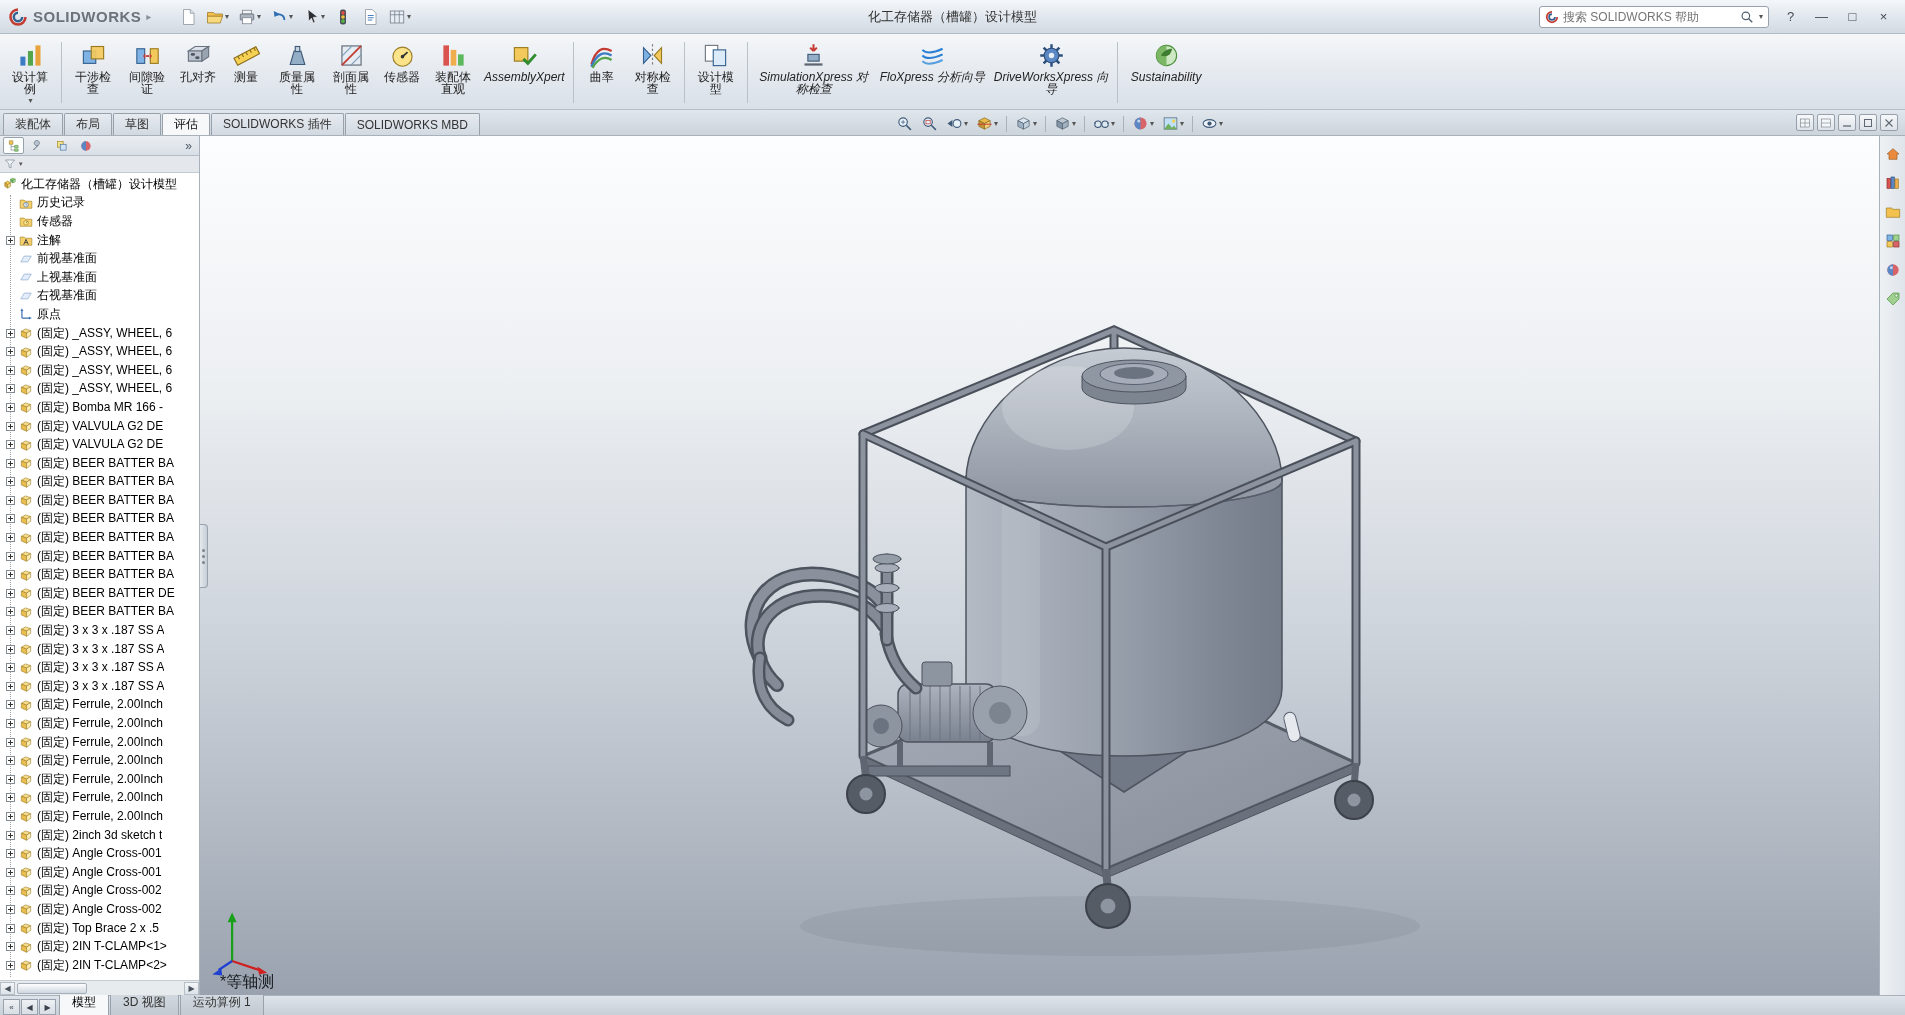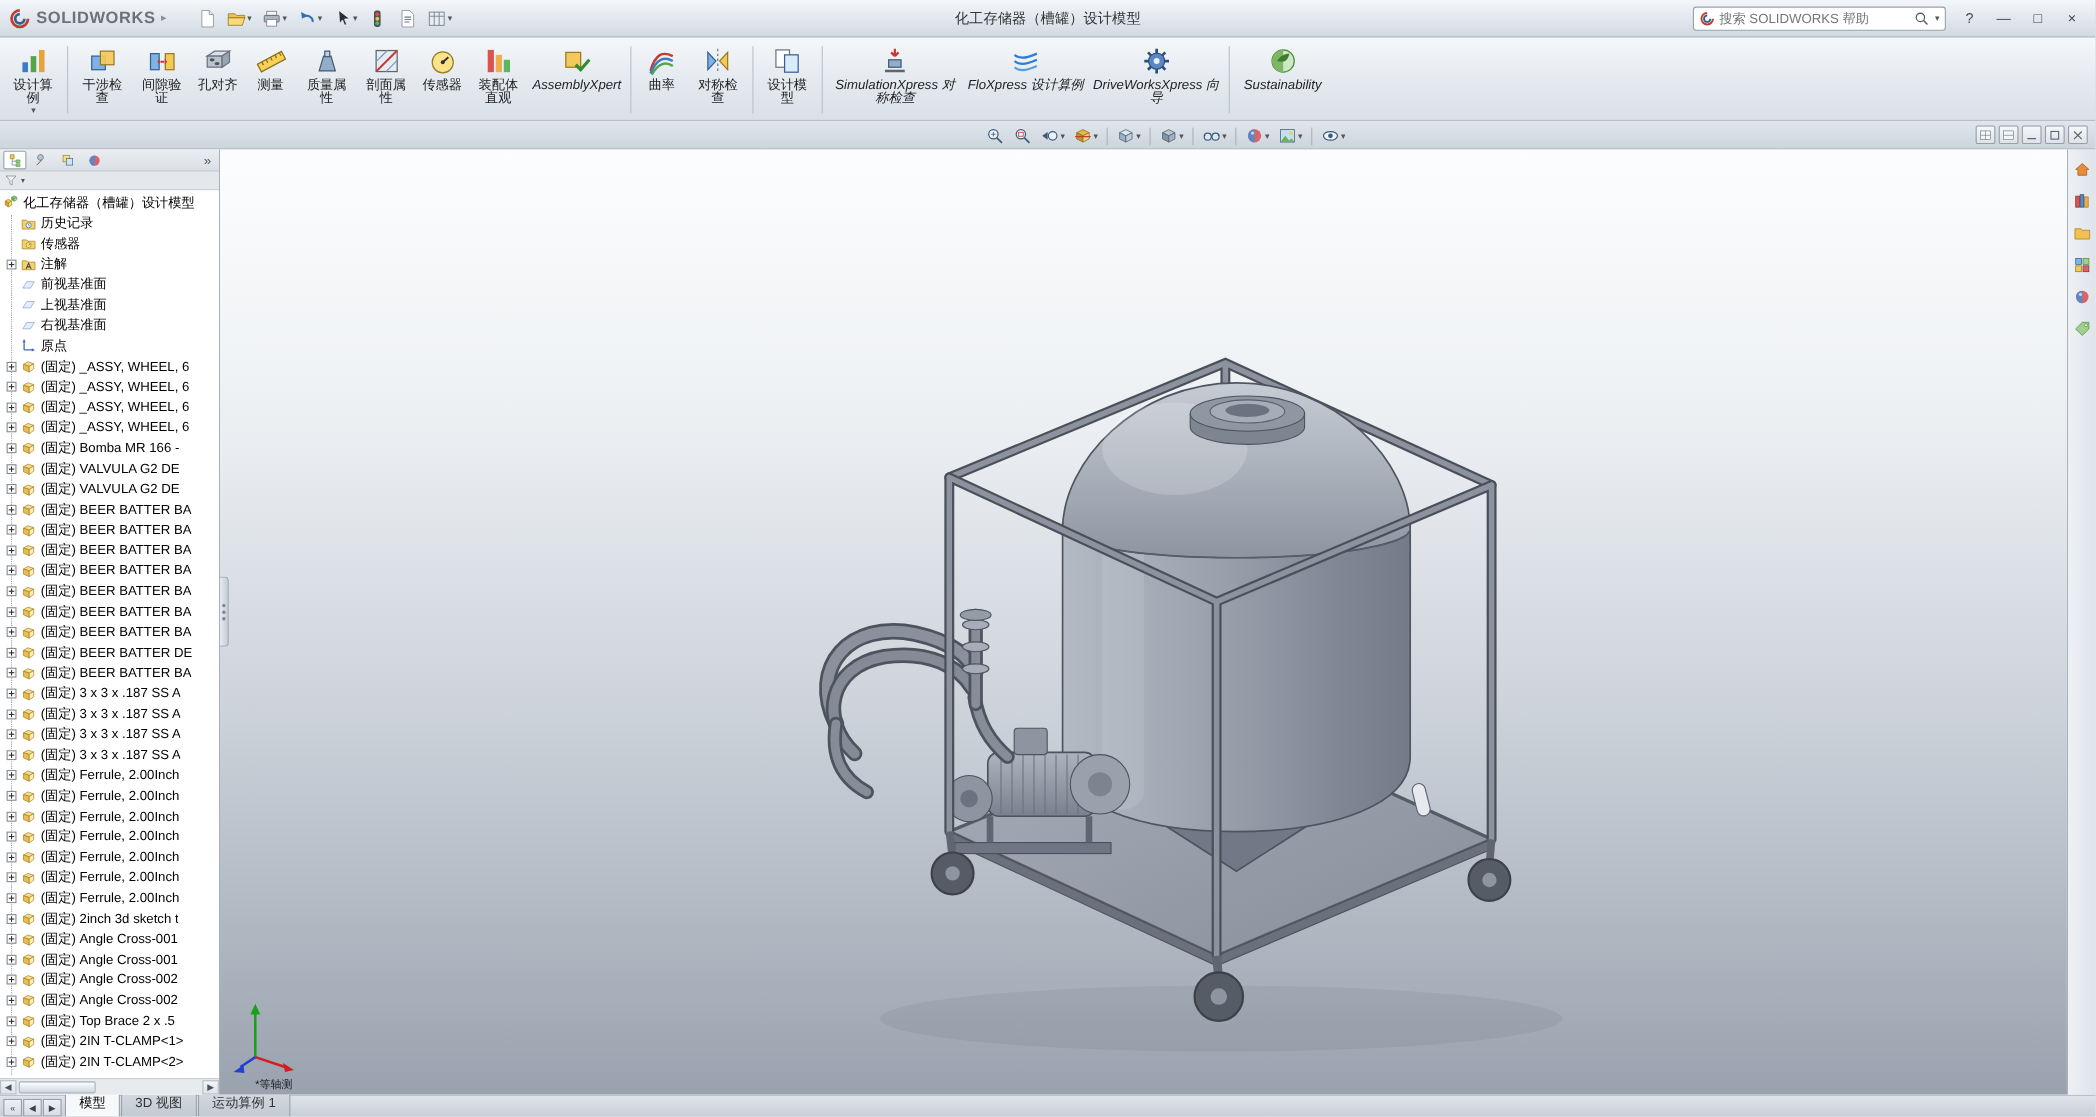--- a/index.html
+++ b/index.html
@@ -91,21 +91,21 @@
   .split-handle { position:absolute; left:200px; top:388px; width:8px; height:64px;
     background:linear-gradient(90deg,#e6eaee,#c6cdd5); border:1px solid #98a2ac; border-left:none;
     border-radius:0 4px 4px 0; z-index:5; display:flex; flex-direction:column; align-items:center; justify-content:center; gap:3px; }
   .split-handle i { width:3px; height:3px; background:#7b848e; border-radius:50%; }
 
   
   .viewport { flex:1; position:relative; overflow:hidden;
     background:linear-gradient(180deg,#fcfdfe 0%,#edf0f3 28%,#ccd2da 60%,#99a2ae 100%); }
   .model-svg { position:absolute; inset:0; width:100%; height:100%; }
   .triad { position:absolute; left:10px; bottom:16px; width:64px; height:72px; }
-  .view-label { position:absolute; left:32px; bottom:2px; font-size:10px; color:#1b1e22; }
+  .view-label { position:absolute; left:20px; bottom:2px; font-size:16px; color:#1b1e22; }
 
   
   .taskpane { width:26px; flex:none; background:linear-gradient(90deg,#eef1f4,#dfe4ea);
     border-left:1px solid #a9b1ba; display:flex; flex-direction:column; align-items:center; padding-top:8px; gap:9px; }
   .tp-btn { width:20px; height:20px; display:flex; align-items:center; justify-content:center;
     border:1px solid transparent; border-radius:2px; }
   .tp-btn svg { width:16px; height:16px; }
 
   
   .bottom-bar { height:20px; background:linear-gradient(#dee4ea,#c7cfd7); border-top:1px solid #a9b1ba;
@@ -331,21 +331,21 @@
         <path d="M12 8V2M12 8l-3-3M12 8l3-3" stroke="#c43b32" stroke-width="1.8" fill="none"></path>
       </svg>
       <span class="rb-label">SimulationXpress 对称检查</span>
     </div>
     <div class="rb-btn wide">
       <svg viewBox="0 0 24 24" aria-hidden="true">
         <path d="M3 7q5 5 18-1" fill="none" stroke="#2a7fd4" stroke-width="1.8"></path>
         <path d="M3 12q5 5 18-1" fill="none" stroke="#2a7fd4" stroke-width="1.8"></path>
         <path d="M3 17q5 5 18-1" fill="none" stroke="#58a0dd" stroke-width="1.8"></path>
       </svg>
-      <span class="rb-label">FloXpress 设计算例</span>
+      <span class="rb-label">FloXpress 分析向导</span>
     </div>
     <div class="rb-btn wide">
       <svg viewBox="0 0 24 24" aria-hidden="true">
         <path d="M12 2v4M12 18v4M2 12h4M18 12h4M5 5l3 3M19 5l-3 3M5 19l3-3M19 19l-3-3" stroke="#2c4f7c" stroke-width="2.2"></path>
         <circle cx="12" cy="12" r="6.5" fill="#5b87c5" stroke="#2c4f7c"></circle>
         <circle cx="12" cy="12" r="2.4" fill="#e8eef5"></circle>
       </svg>
       <span class="rb-label">DriveWorksXpress 向导</span>
     </div>
     <div class="rb-sep"></div>
@@ -353,20 +353,28 @@
       <svg viewBox="0 0 24 24" aria-hidden="true">
         <circle cx="12" cy="12" r="9" fill="#cde8c2" stroke="#4c8f3c"></circle>
         <path d="M12 3a9 9 0 0 0 0 18z" fill="#7cb765"></path>
         <path d="M7 12c3-5 7-6 10-6-1 5-4 8-10 6z" fill="#3e7d31"></path>
       </svg>
       <span class="rb-label">Sustainability</span>
     </div>
   </div>
 
 <div class="tabrow">
+  <div style="display:flex;align-items:flex-end;" id="cmdTabs">
+      <div class="cmd-tab">装配体</div>
+      <div class="cmd-tab">布局</div>
+      <div class="cmd-tab">草图</div>
+      <div class="cmd-tab active">评估</div>
+      <div class="cmd-tab">SOLIDWORKS 插件</div>
+      <div class="cmd-tab">SOLIDWORKS MBD</div>
+    </div>
   <div class="vp-toolbar" id="vpToolbar">
       <div class="vp-tool">
         <svg viewBox="0 0 24 24" aria-hidden="true">
           <circle cx="10" cy="10" r="6" fill="#e8f2fb" stroke="#3f5a78" stroke-width="1.6"></circle>
           <path d="M7 10h6M10 7v6" stroke="#3f5a78"></path>
           <path d="M14.5 14.5L21 21" stroke="#3f5a78" stroke-width="2.2"></path>
         </svg>
       </div>
       <div class="vp-tool">
         <svg viewBox="0 0 24 24" aria-hidden="true">

